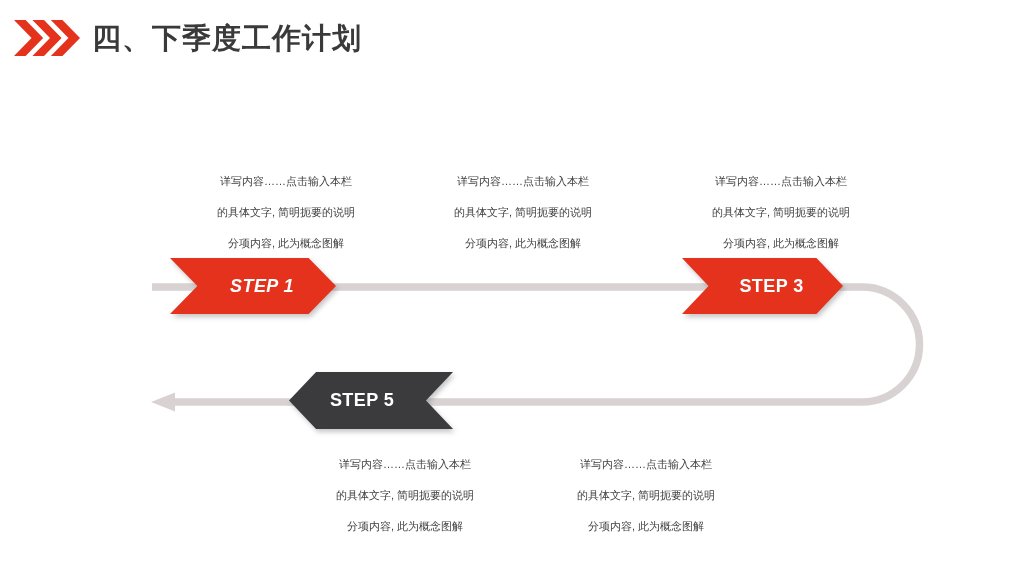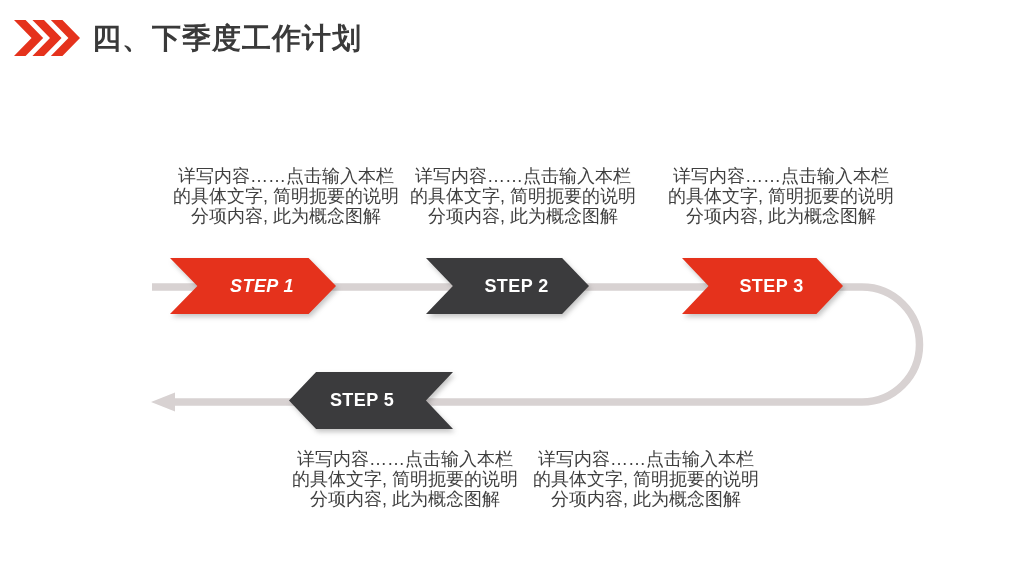--- a/index.html
+++ b/index.html
@@ -71,23 +71,23 @@
   #step3 { left: 682px; top: 258px; width: 161px; height: 56px; }
   #step4 { left: 550px; top: 372px; width: 164px; height: 57px; }
   #step5 { left: 289px; top: 372px; width: 164px; height: 57px; }
 
   
   .desc {
     position: absolute;
     width: 230px;
     z-index: 2;
     text-align: center;
-    font-size: 18px;
+    font-size: 11px;
     font-weight: 500;
-    line-height: 20px;
+    line-height: 31px;
     color: #3f3f3f;
     white-space: pre-line;
   }
   #desc1 { left: 171px; top: 166px; }
   #desc2 { left: 408px; top: 166px; }
   #desc3 { left: 666px; top: 166px; }
   #desc4 { left: 531px; top: 449px; }
   #desc5 { left: 290px; top: 449px; }
 </style>
 </head>
@@ -117,25 +117,20 @@
 分项内容, 此为概念图解</div>
   <div class="desc" id="desc3">详写内容……点击输入本栏
 的具体文字, 简明扼要的说明
 分项内容, 此为概念图解</div>
 
   <div class="shape-shadow" id="step1">
     <div class="arrow red right">
       <span class="arrow-label">STEP 1</span>
     </div>
   </div>
-  <div class="shape-shadow" id="step2">
-    <div class="arrow dark right">
-      <span class="arrow-label">STEP 2</span>
-    </div>
-  </div>
   <div class="shape-shadow" id="step3">
     <div class="arrow red right">
       <span class="arrow-label">STEP 3</span>
     </div>
   </div>
   <div class="shape-shadow" id="step5">
     <div class="arrow dark left">
       <span class="arrow-label">STEP 5</span>
     </div>
   </div>

